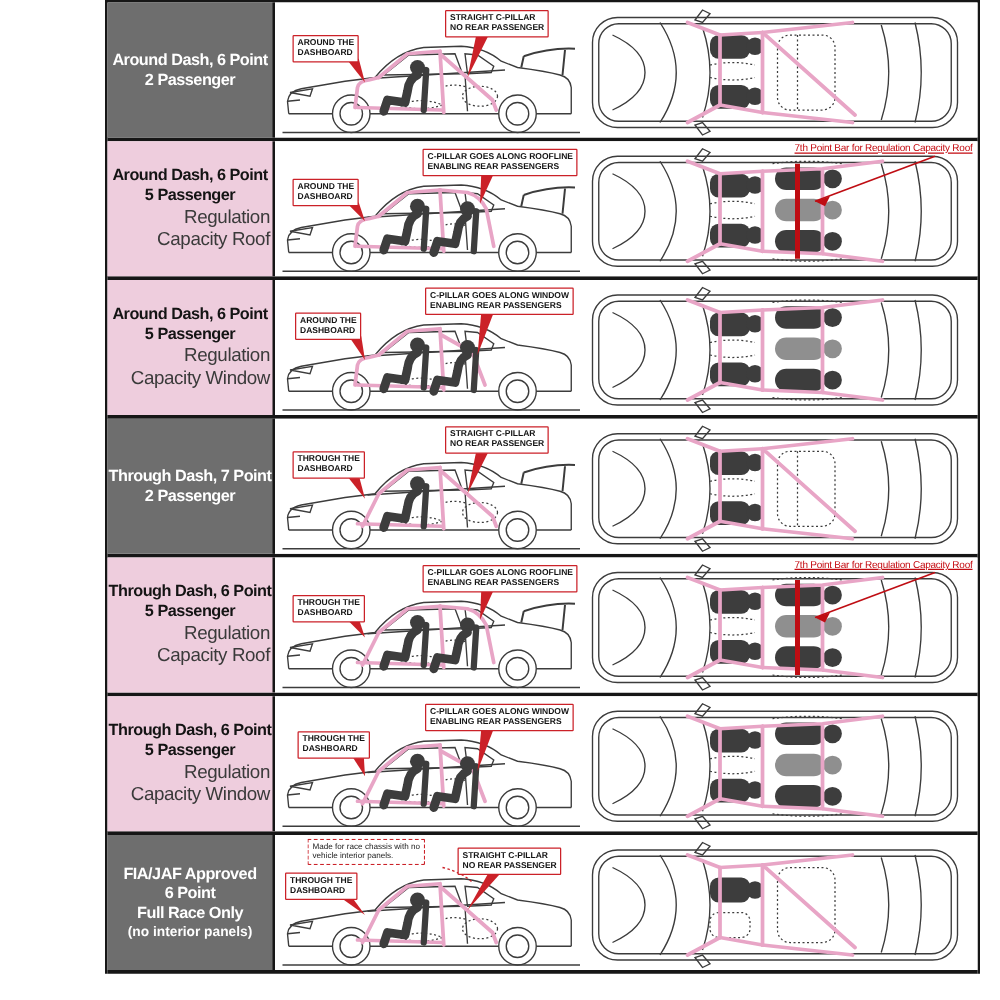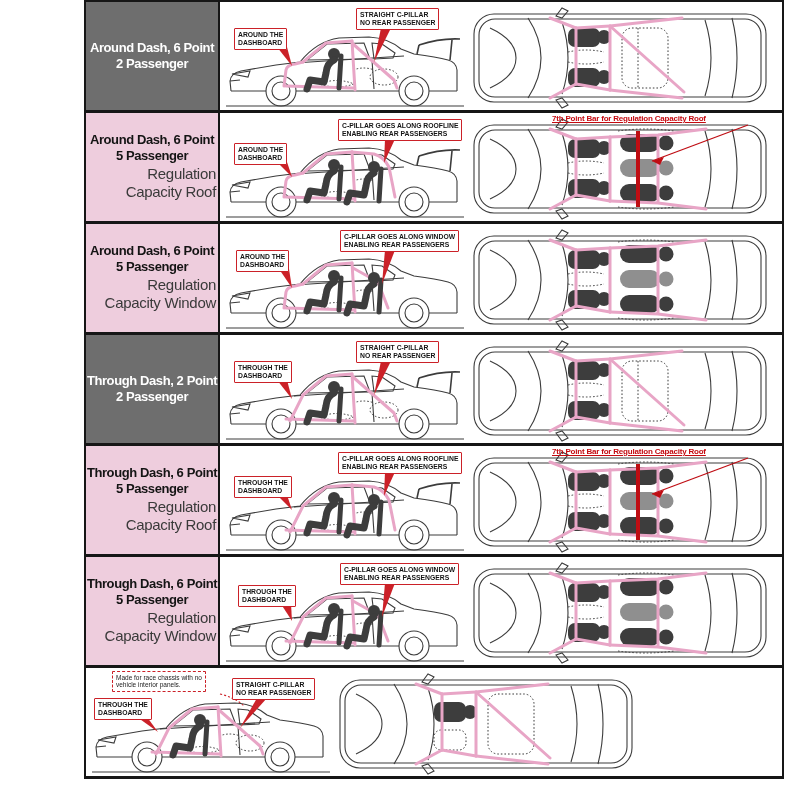--- a/index.html
+++ b/index.html
@@ -12,22 +12,22 @@
   .row.pink .label{background:#eecddd;color:#141414}
   .tline{font-weight:bold;font-size:13px;letter-spacing:-0.4px;white-space:nowrap}
   .sub{font-size:15px;letter-spacing:-0.3px;margin-top:1px}
   .row.pink .sub{color:#3a3a3a}
   .smallnote{font-weight:bold;font-size:11px;margin-top:2px}
   .draw{position:relative;flex:1;background:#fff;overflow:hidden}
   .draw svg{position:absolute;left:0;top:0}
   .callout{position:absolute;background:#fff;border:1.5px solid #cb2128;border-radius:1px;color:#141414;
            font-weight:bold;font-size:6.8px;line-height:1.15;padding:2px 3px;white-space:pre-line;z-index:3;text-align:left}
   .callout.dashed{border-style:dashed;font-weight:normal;font-size:6.5px;color:#222}
-  .rednote{position:absolute;color:#c40a10;font-weight:bold;font-size:8px;z-index:3;
-           text-decoration:underline;text-align:left;letter-spacing:-0.2px}
+  .rednote{position:absolute;color:#c40a10;font-weight:normal;font-size:8px;z-index:3;
+           text-decoration:underline;text-align:right;letter-spacing:-0.2px}
 </style>
 </head>
 <body>
 
 <div class="table">
     <div class="row gray">
       <div class="label">
         <div class="tline">Around Dash, 6 Point</div>
         <div class="tline">2 Passenger</div>
       </div>
@@ -248,21 +248,21 @@
           </g>
         </svg>
         <div class="callout" style="left: 16px; top: 26px;">AROUND THE
 DASHBOARD</div>
         <div class="callout" style="left: 120px; top: 6px;">C-PILLAR GOES ALONG WINDOW
 ENABLING REAR PASSENGERS</div>
       </div>
     </div>
     <div class="row gray">
       <div class="label">
-        <div class="tline">Through Dash, 2 Point</div>
+        <div class="tline">Through Dash, 7 Point</div>
         <div class="tline">2 Passenger</div>
       </div>
       <div class="draw">
         <svg width="564" height="111" viewBox="0 0 564 111">
           <g transform="translate(4,2)">
             <line x1="2" y1="102" x2="240" y2="102" stroke="#3c3c3c" stroke-width="1.2"></line>
             <circle cx="57" cy="87" r="15" stroke="#3c3c3c" fill="none" stroke-width="1.1"></circle>
             <circle cx="57" cy="87" r="9" stroke="#3c3c3c" fill="none" stroke-width="1.1"></circle>
             <circle cx="190" cy="87" r="15" stroke="#3c3c3c" fill="none" stroke-width="1.1"></circle>
             <circle cx="190" cy="87" r="9" stroke="#3c3c3c" fill="none" stroke-width="1.1"></circle>
@@ -474,20 +474,26 @@
             <polygon points="165,26 175,26 162,60" fill="#cb2128"></polygon>
           </g>
         </svg>
         <div class="callout" style="left: 18px; top: 28px;">THROUGH THE
 DASHBOARD</div>
         <div class="callout" style="left: 120px; top: 6px;">C-PILLAR GOES ALONG WINDOW
 ENABLING REAR PASSENGERS</div>
       </div>
     </div>
     <div class="row gray">
+      <div class="label">
+        <div class="tline">FIA/JAF Approved</div>
+        <div class="tline">6 Point</div>
+        <div class="tline">Full Race Only</div>
+        <div class="smallnote">(no interior panels)</div>
+      </div>
       <div class="draw">
         <svg width="564" height="111" viewBox="0 0 564 111">
           <g transform="translate(4,2)">
             <line x1="2" y1="102" x2="240" y2="102" stroke="#3c3c3c" stroke-width="1.2"></line>
             <circle cx="57" cy="87" r="15" stroke="#3c3c3c" fill="none" stroke-width="1.1"></circle>
             <circle cx="57" cy="87" r="9" stroke="#3c3c3c" fill="none" stroke-width="1.1"></circle>
             <circle cx="190" cy="87" r="15" stroke="#3c3c3c" fill="none" stroke-width="1.1"></circle>
             <circle cx="190" cy="87" r="9" stroke="#3c3c3c" fill="none" stroke-width="1.1"></circle>
             <path d="M7,87 L6,77 Q7,69 17,67 L52,61 L76,58 Q93,37 115,34 L145,33 Q164,34 177,45 L190,50 Q213,53 224,56 Q232,58 233,66 L233,87" stroke="#3c3c3c" fill="none" stroke-width="1.1"></path>
             <path d="M7,87 L42,87 M72,87 L175,87 M205,87 L233,87" stroke="#3c3c3c" fill="none" stroke-width="1.1"></path>

